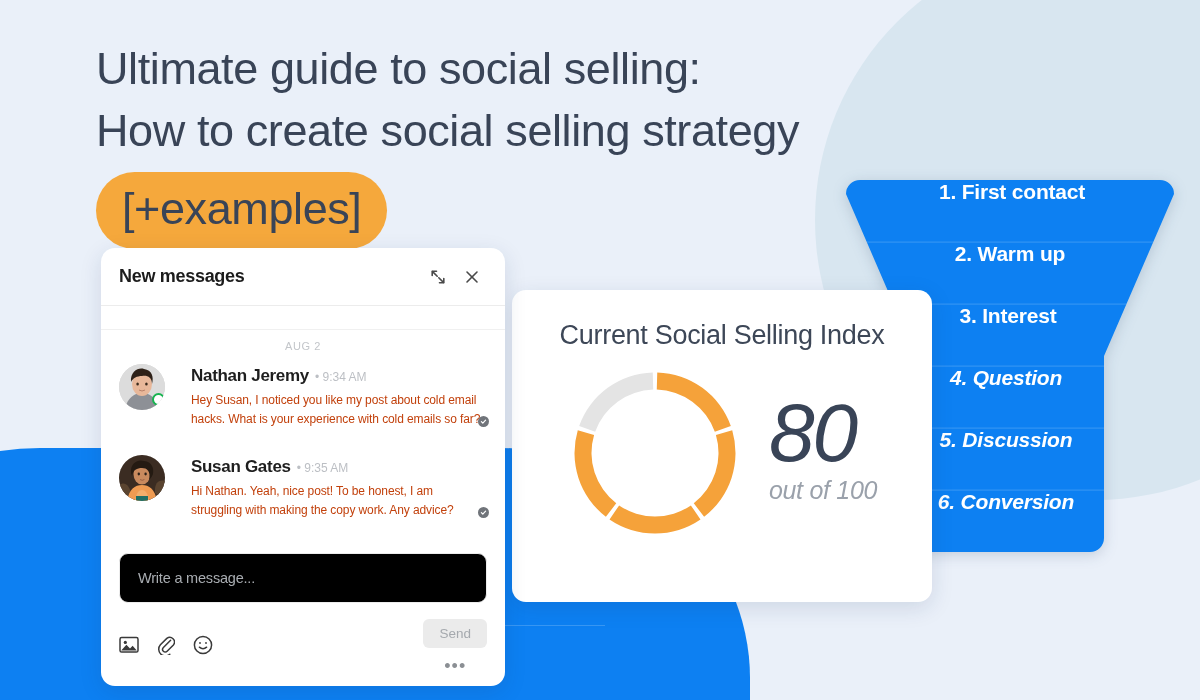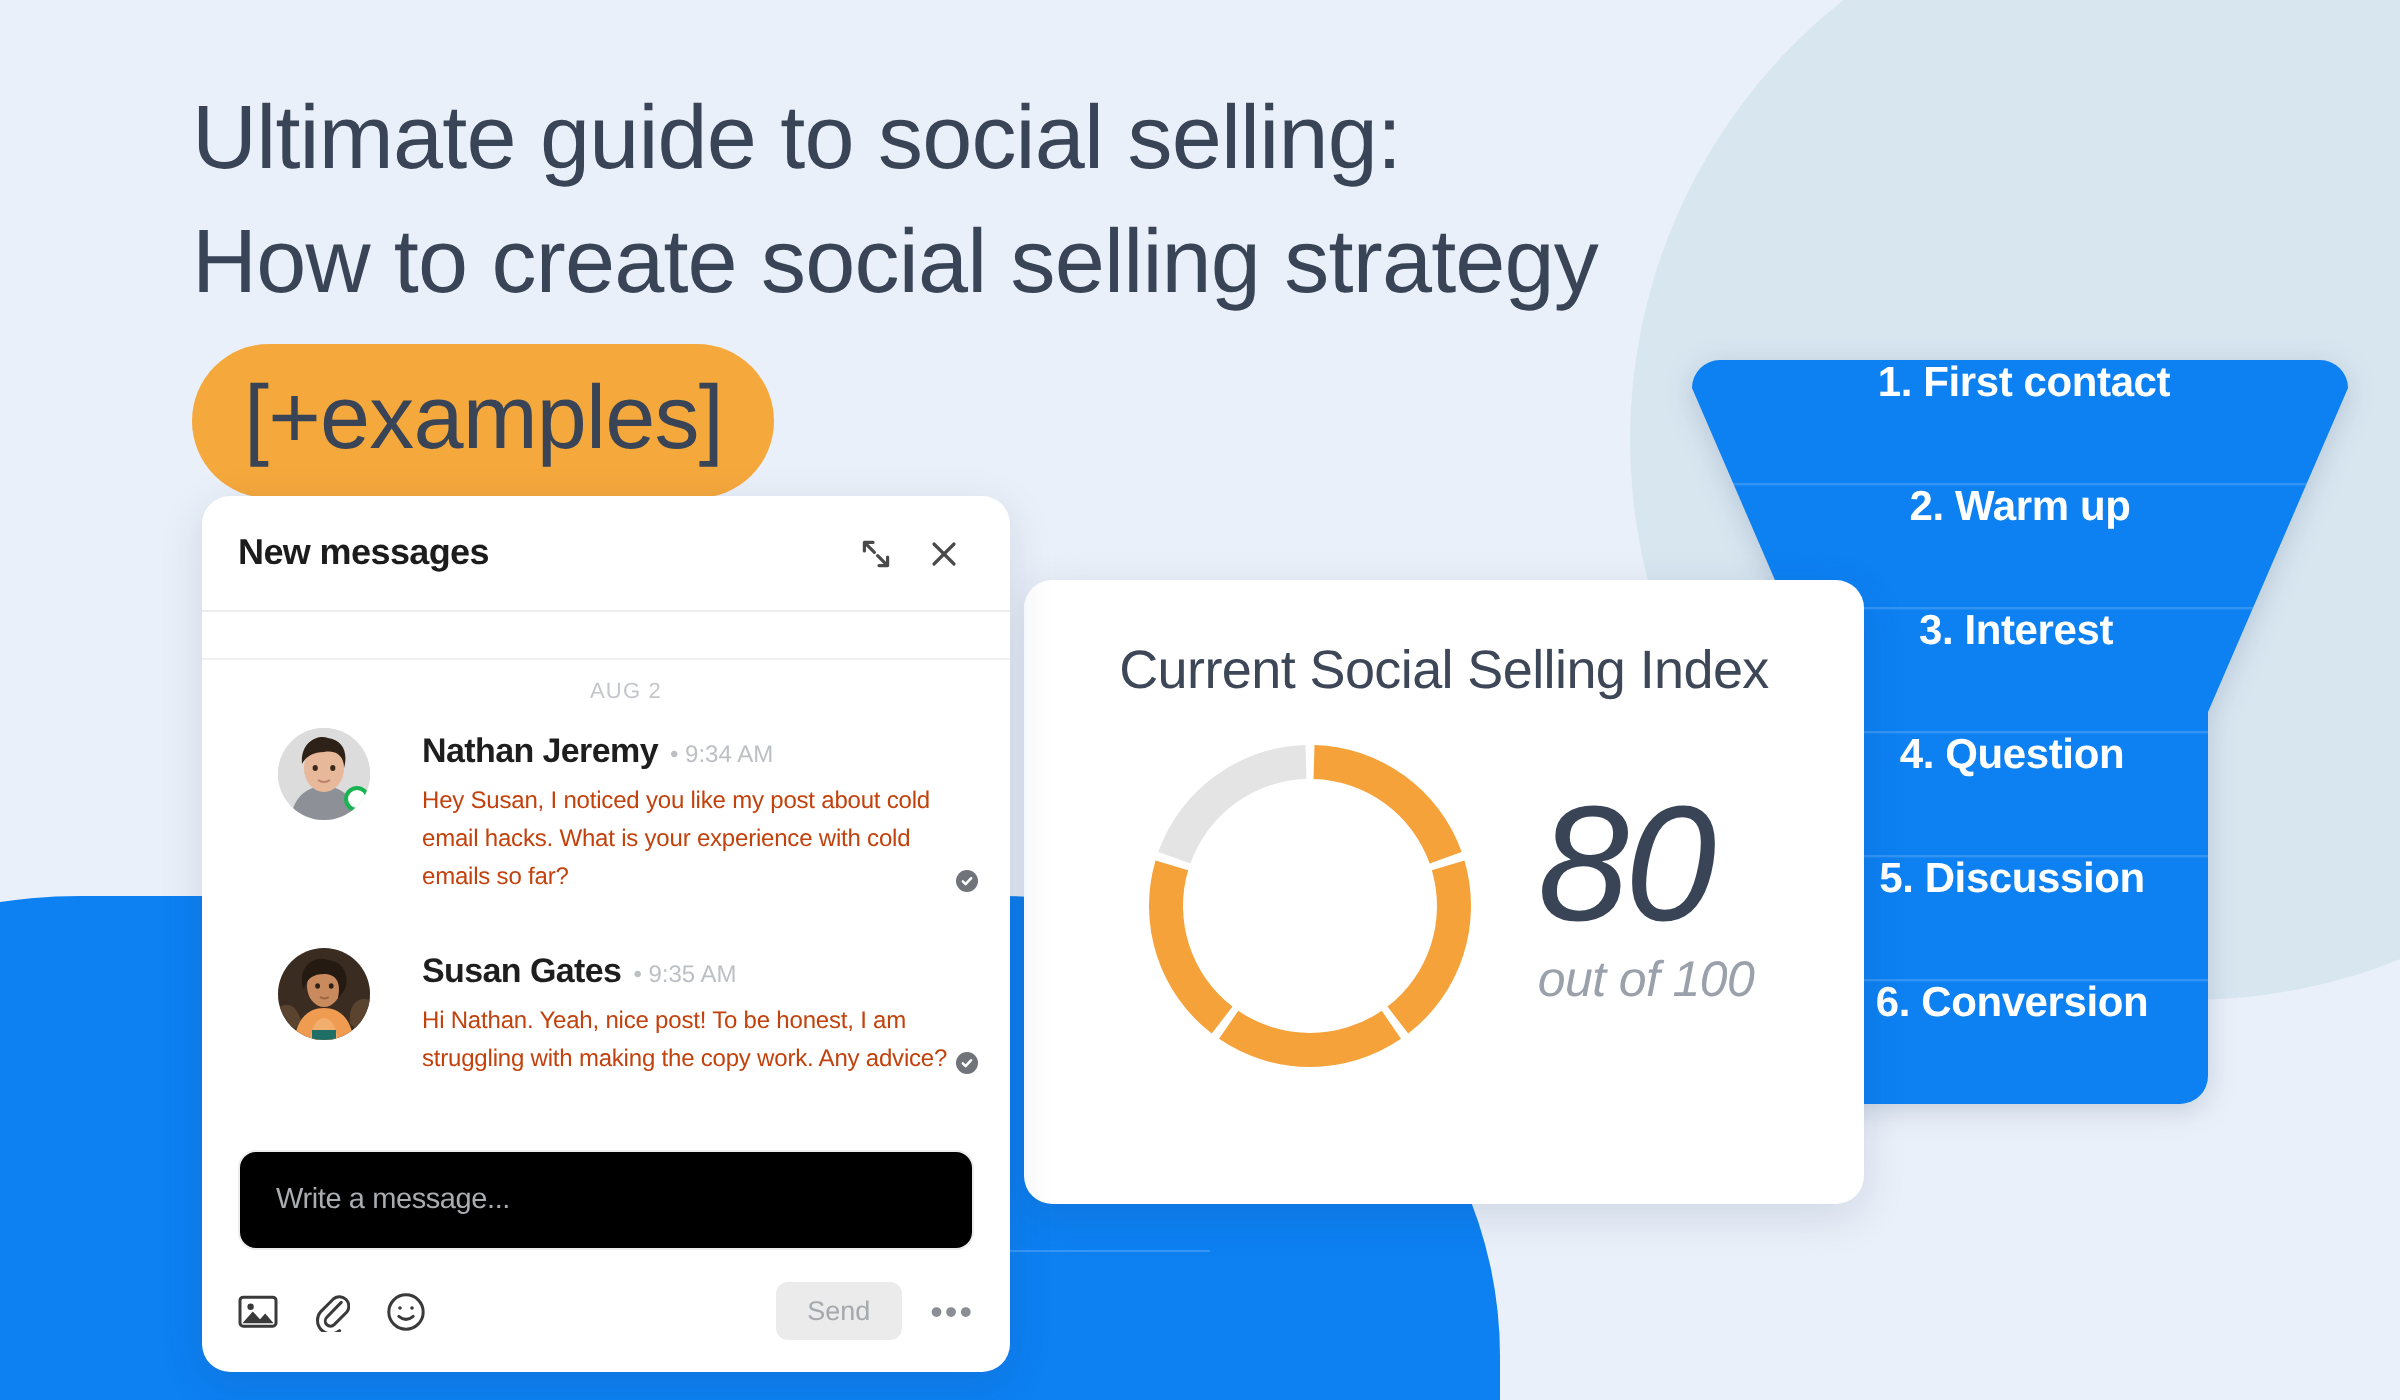--- a/index.html
+++ b/index.html
@@ -93,21 +93,21 @@
     font-size: 21px;
     font-weight: bold;
     letter-spacing: -0.2px;
     white-space: nowrap;
   }
   .funnel-row.r1 { transform: translateX(2px); }
   .funnel-row.r2 { transform: translateX(0px); }
   .funnel-row.r3 { transform: translateX(-2px); }
   .funnel-row.r4,
   .funnel-row.r5,
-  .funnel-row.r6 { transform: translateX(-4px); }
+  .funnel-row.r6 { transform: translateX(-4px); font-style: italic; }
 
   
   .card {
     position: absolute;
     background: #ffffff;
     border-radius: 14px;
     box-shadow: 0 6px 22px rgba(25,50,90,0.13);
   }
 
   
@@ -187,21 +187,20 @@
   .chat-subbar {
     height: 24px;
     flex: none;
     border-bottom: 1px solid #f0f0f0;
   }
   .chat-body {
     flex: 1;
     padding: 0 18px;
     position: relative;
     overflow: hidden;
-    margin-left: 20px;
   }
   .date-divider {
     text-align: center;
     color: #c3c6ca;
     font-size: 11px;
     letter-spacing: 0.6px;
     padding: 10px 0 6px;
   }
   .msg {
     display: flex;
@@ -286,20 +285,21 @@
     color: #3a3a3a;
     display: flex;
     align-items: center;
     cursor: pointer;
   }
   .footer-right {
     margin-left: auto;
     display: flex;
     align-items: center;
     gap: 14px;
+    flex-direction: column;
   }
   .send-btn {
     background: #ebebeb;
     color: #a5a9ae;
     font-size: 13.5px;
     border: none;
     border-radius: 6px;
     padding: 7px 16px;
     cursor: pointer;
     font-family: inherit;

